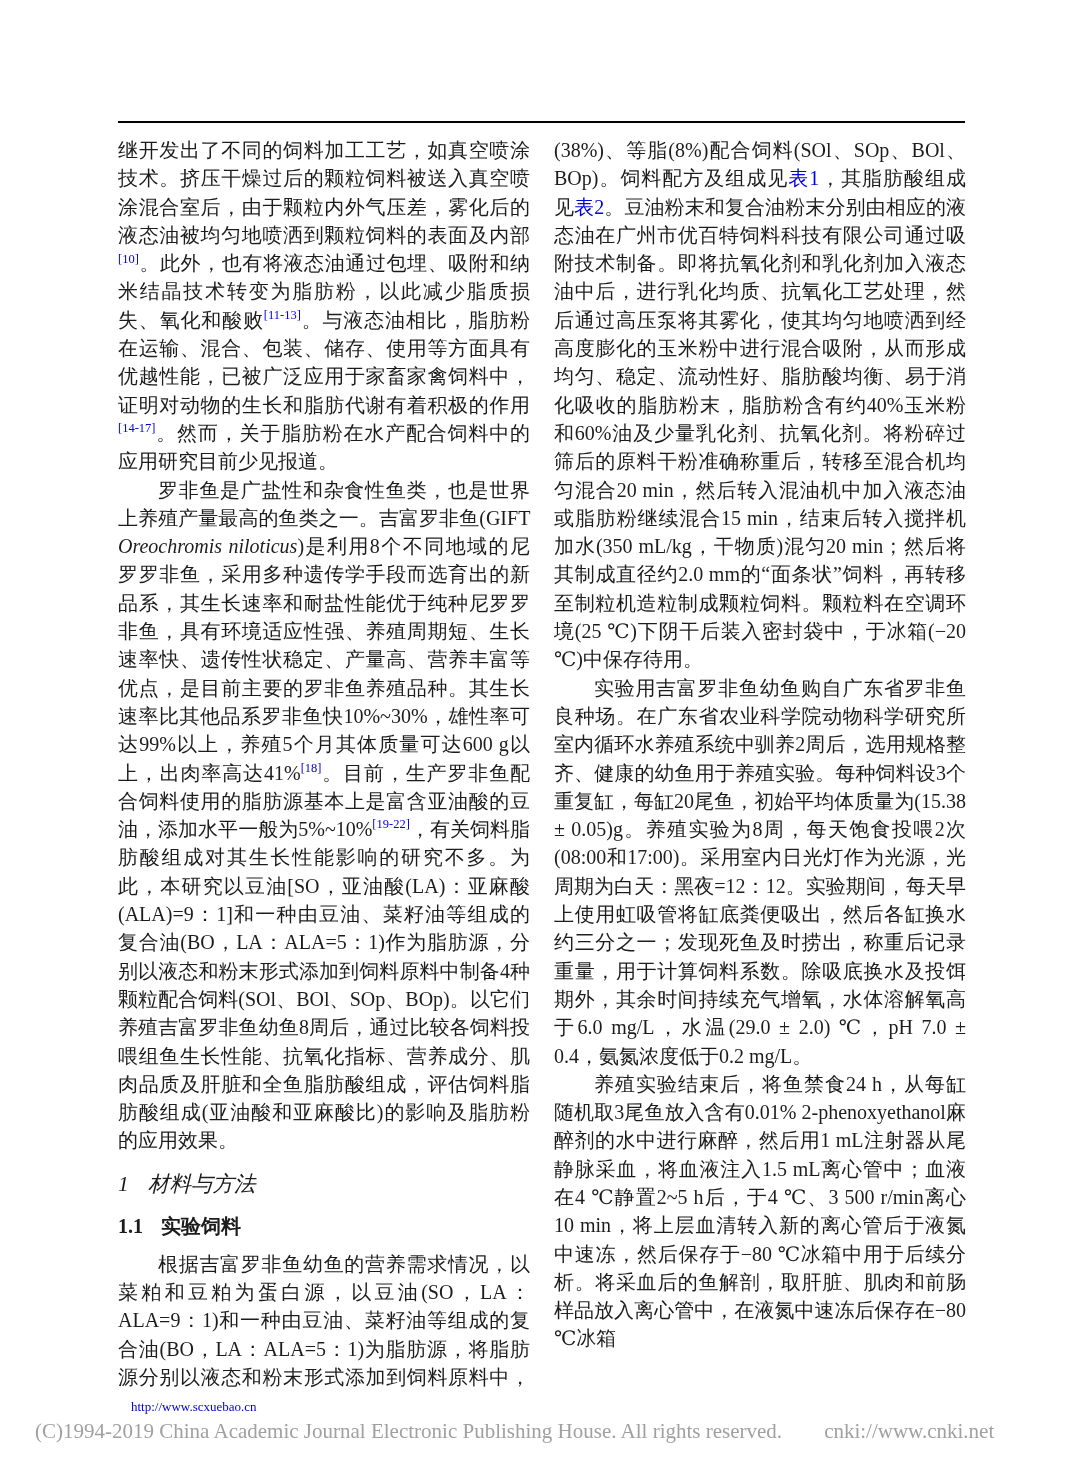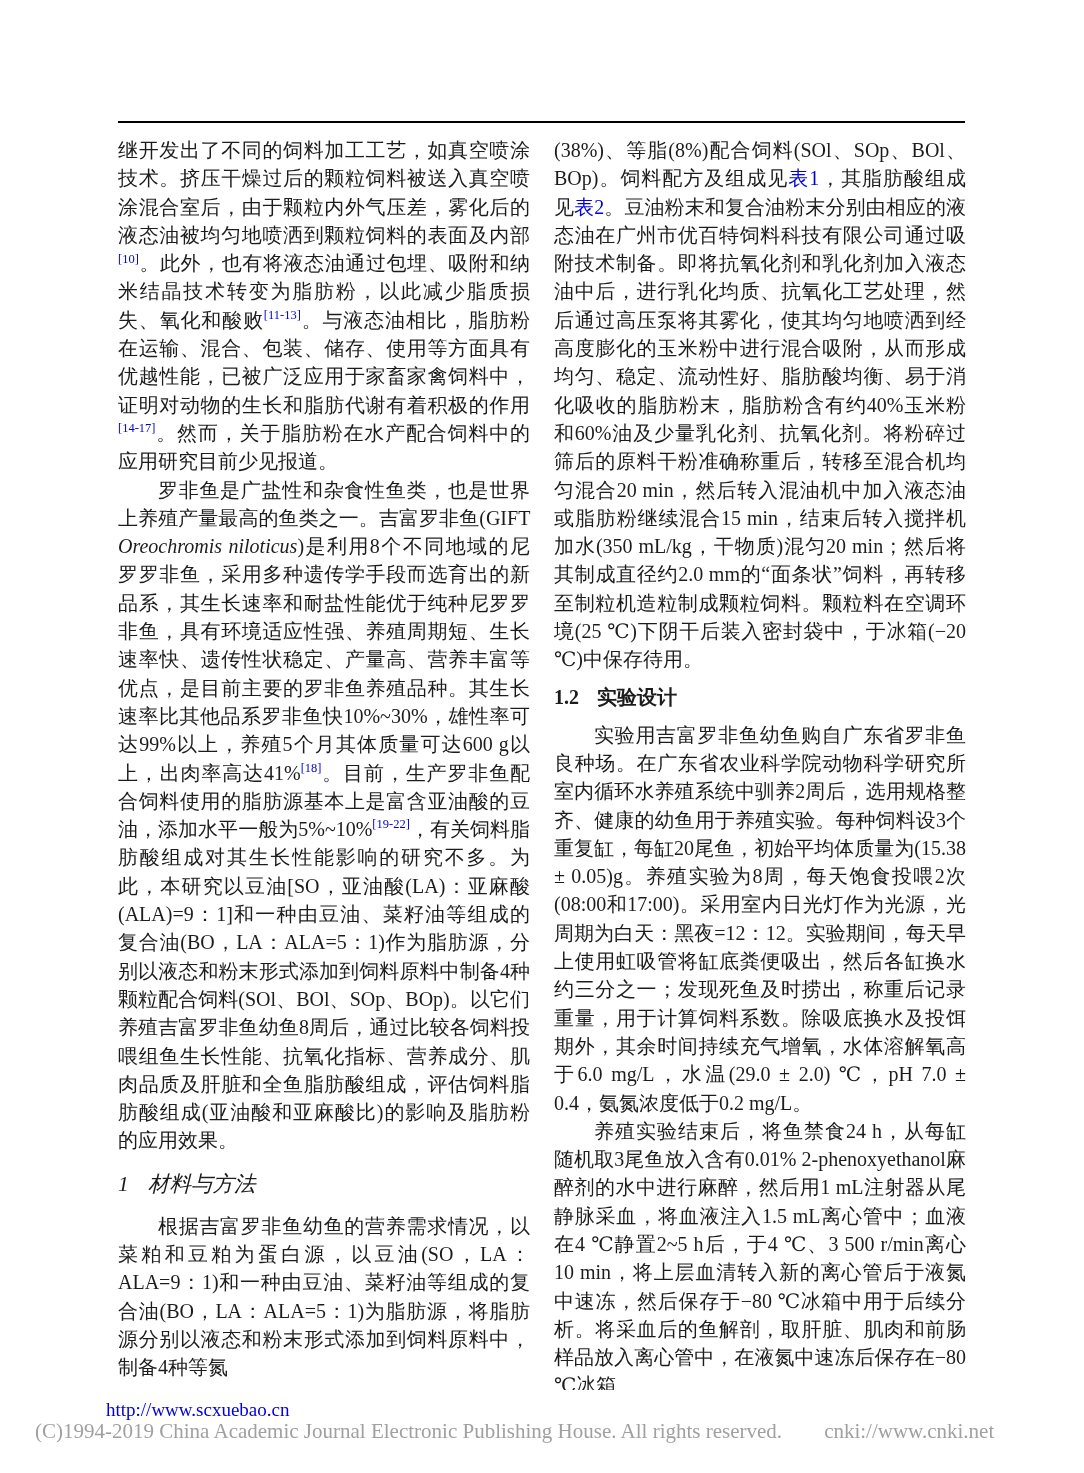--- a/index.html
+++ b/index.html
@@ -58,22 +58,22 @@
     color:var(--link);
     font-size:12.5px;
     line-height:0;
     vertical-align:super;
     margin-top:48px;
   }
   a.tlink{color:var(--link);text-decoration:none;cursor:pointer;}
   i.species{}
   
   .site-link{
-    position:absolute;left:106px;top:1399px;
-    font-size:19px;color:var(--link);text-decoration:none;
+    position:absolute;left:131px;top:1399px;
+    font-size:13px;color:var(--link);text-decoration:none;
     font-family:"Liberation Serif","DejaVu Serif",serif;
   }
   .copyright{
     position:absolute;left:35px;top:1419px;
     font-size:21px;color:var(--gray);
     white-space:nowrap;
     font-family:"Liberation Serif","DejaVu Serif",serif;
   }
   .copyright .cnki{margin-left:42px;}
 </style>
@@ -82,25 +82,25 @@
 
 <div class="page">
 
   <div class="rule"></div>
 
   <div class="cols">
     <section class="col">
         <p class="body"><span>继开发出了不同的饲料加工工艺，如真空喷涂技术。挤压干燥过后的颗粒饲料被送入真空喷涂混合室后，由于颗粒内外气压差，雾化后的液态油被均匀地喷洒到颗粒饲料的表面及内部</span><sup class="ref">[10]</sup><span>。此外，也有将液态油通过包埋、吸附和纳米结晶技术转变为脂肪粉，以此减少脂质损失、氧化和酸败</span><sup class="ref">[11-13]</sup><span>。与液态油相比，脂肪粉在运输、混合、包装、储存、使用等方面具有优越性能，已被广泛应用于家畜家禽饲料中，证明对动物的生长和脂肪代谢有着积极的作用</span><sup class="ref">[14-17]</sup><span>。然而，关于脂肪粉在水产配合饲料中的应用研究目前少见报道。</span></p>
         <p class="body indent"><span>罗非鱼是广盐性和杂食性鱼类，也是世界上养殖产量最高的鱼类之一。吉富罗非鱼(GIFT </span><i class="species">Oreochromis niloticus</i><span>)是利用8个不同地域的尼罗罗非鱼，采用多种遗传学手段而选育出的新品系，其生长速率和耐盐性能优于纯种尼罗罗非鱼，具有环境适应性强、养殖周期短、生长速率快、遗传性状稳定、产量高、营养丰富等优点，是目前主要的罗非鱼养殖品种。其生长速率比其他品系罗非鱼快10%~30%，雄性率可达99%以上，养殖5个月其体质量可达600 g以上，出肉率高达41%</span><sup class="ref">[18]</sup><span>。目前，生产罗非鱼配合饲料使用的脂肪源基本上是富含亚油酸的豆油，添加水平一般为5%~10%</span><sup class="ref">[19-22]</sup><span>，有关饲料脂肪酸组成对其生长性能影响的研究不多。为此，本研究以豆油[SO，亚油酸(LA)：亚麻酸(ALA)=9：1]和一种由豆油、菜籽油等组成的复合油(BO，LA：ALA=5：1)作为脂肪源，分别以液态和粉末形式添加到饲料原料中制备4种颗粒配合饲料(SOl、BOl、SOp、BOp)。以它们养殖吉富罗非鱼幼鱼8周后，通过比较各饲料投喂组鱼生长性能、抗氧化指标、营养成分、肌肉品质及肝脏和全鱼脂肪酸组成，评估饲料脂肪酸组成(亚油酸和亚麻酸比)的影响及脂肪粉的应用效果。</span></p>
         <h2 class="h1"><span class="no">1</span><span>材料与方法</span></h2>
+        <h3 class="h2"><span class="no">1.1</span><span>实验饲料</span></h3>
         <p class="body indent"><span>根据吉富罗非鱼幼鱼的营养需求情况，以菜粕和豆粕为蛋白源，以豆油(SO，LA：ALA=9：1)和一种由豆油、菜籽油等组成的复合油(BO，LA：ALA=5：1)为脂肪源，将脂肪源分别以液态和粉末形式添加到饲料原料中，制备4种等氮</span></p>
       </section>
     <section class="col">
         <p class="body"><span>(38%)、等脂(8%)配合饲料(SOl、SOp、BOl、BOp)。饲料配方及组成见</span><a class="tlink">表1</a><span>，其脂肪酸组成见</span><a class="tlink">表2</a><span>。豆油粉末和复合油粉末分别由相应的液态油在广州市优百特饲料科技有限公司通过吸附技术制备。即将抗氧化剂和乳化剂加入液态油中后，进行乳化均质、抗氧化工艺处理，然后通过高压泵将其雾化，使其均匀地喷洒到经高度膨化的玉米粉中进行混合吸附，从而形成均匀、稳定、流动性好、脂肪酸均衡、易于消化吸收的脂肪粉末，脂肪粉含有约40%玉米粉和60%油及少量乳化剂、抗氧化剂。将粉碎过筛后的原料干粉准确称重后，转移至混合机均匀混合20 min，然后转入混油机中加入液态油或脂肪粉继续混合15 min，结束后转入搅拌机加水(350 mL/kg，干物质)混匀20 min；然后将其制成直径约2.0 mm的“面条状”饲料，再转移至制粒机造粒制成颗粒饲料。颗粒料在空调环境(25 ℃)下阴干后装入密封袋中，于冰箱(−20 ℃)中保存待用。</span></p>
-        <h3 class="h2"><span class="no">1.2</span><span>实验设计</span></h3>
         <p class="body indent"><span>实验用吉富罗非鱼幼鱼购自广东省罗非鱼良种场。在广东省农业科学院动物科学研究所室内循环水养殖系统中驯养2周后，选用规格整齐、健康的幼鱼用于养殖实验。每种饲料设3个重复缸，每缸20尾鱼，初始平均体质量为(15.38 ± 0.05)g。养殖实验为8周，每天饱食投喂2次(08:00和17:00)。采用室内日光灯作为光源，光周期为白天：黑夜=12：12。实验期间，每天早上使用虹吸管将缸底粪便吸出，然后各缸换水约三分之一；发现死鱼及时捞出，称重后记录重量，用于计算饲料系数。除吸底换水及投饵期外，其余时间持续充气增氧，水体溶解氧高于6.0 mg/L，水温(29.0 ± 2.0) ℃，pH 7.0 ± 0.4，氨氮浓度低于0.2 mg/L。</span></p>
         <p class="body indent"><span>养殖实验结束后，将鱼禁食24 h，从每缸随机取3尾鱼放入含有0.01% 2-phenoxyethanol麻醉剂的水中进行麻醉，然后用1 mL注射器从尾静脉采血，将血液注入1.5 mL离心管中；血液在4 ℃静置2~5 h后，于4 ℃、3 500 r/min离心10 min，将上层血清转入新的离心管后于液氮中速冻，然后保存于−80 ℃冰箱中用于后续分析。将采血后的鱼解剖，取肝脏、肌肉和前肠样品放入离心管中，在液氮中速冻后保存在−80 ℃冰箱</span></p>
       </section>
   </div>
 
   <a class="site-link">http://www.scxuebao.cn</a>
 
   <div class="copyright">
     <span>(C)1994-2019 China Academic Journal Electronic Publishing House. All rights reserved.</span><span class="cnki">cnki://www.cnki.net</span>
   </div>

